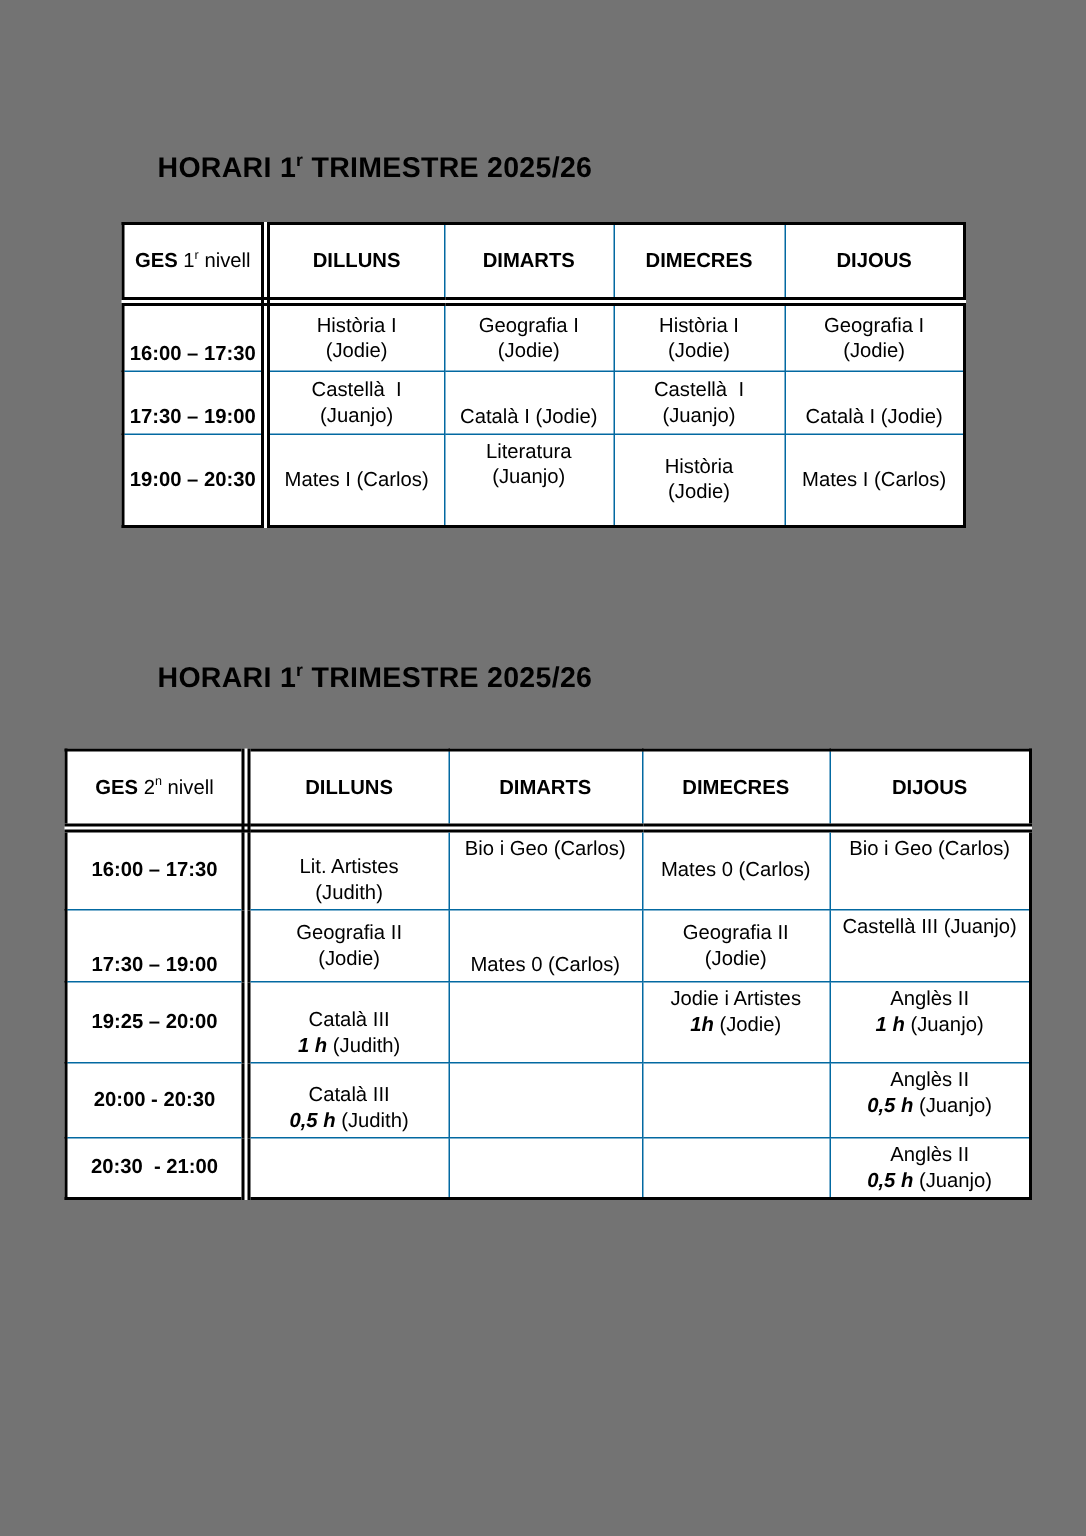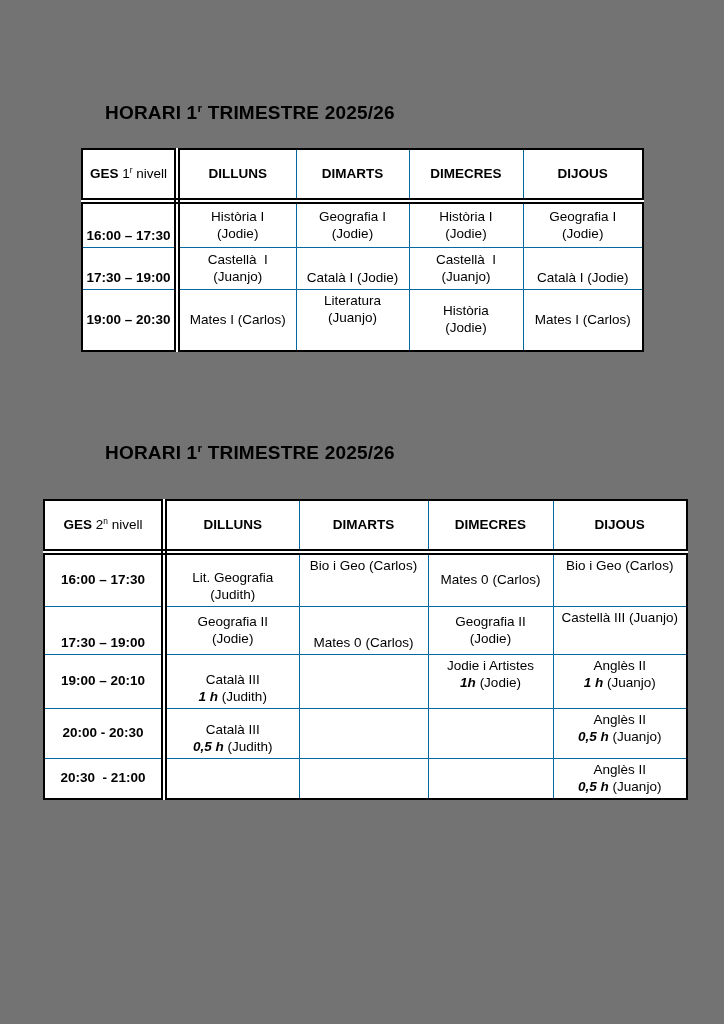--- a/index.html
+++ b/index.html
@@ -193,21 +193,21 @@
             <div class="ln"><span class="b">DIJOUS</span></div>
           </th>
         </tr>
       </thead>
       <tbody>
         <tr>
           <td class="va-m">
             <div class="ln"><span class="b">16:00 – 17:30</span></div>
           </td>
           <td class="va-b">
-            <div class="ln"><span>Lit. Geografia</span></div>
+            <div class="ln"><span>Lit. Artistes</span></div>
             <div class="ln"><span>(Judith)</span></div>
           </td>
           <td class="va-t">
             <div class="ln"><span>Bio i Geo (Carlos)</span></div>
           </td>
           <td class="va-m">
             <div class="ln"><span>Mates 0 (Carlos)</span></div>
           </td>
           <td class="va-t">
             <div class="ln"><span>Bio i Geo (Carlos)</span></div>
@@ -227,21 +227,21 @@
           <td class="va-m">
             <div class="ln"><span>Geografia II</span></div>
             <div class="ln"><span>(Jodie)</span></div>
           </td>
           <td class="va-t">
             <div class="ln"><span>Castellà III (Juanjo)</span></div>
           </td>
         </tr>
         <tr>
           <td class="va-m">
-            <div class="ln"><span class="b">19:00 – 20:10</span></div>
+            <div class="ln"><span class="b">19:25 – 20:00</span></div>
           </td>
           <td class="va-b">
             <div class="ln"><span>Català III</span></div>
             <div class="ln"><span class="b i">1 h</span><span> (Judith)</span></div>
           </td>
           <td class="va-m"></td>
           <td class="va-t">
             <div class="ln"><span>Jodie i Artistes</span></div>
             <div class="ln"><span class="b i">1h</span><span> (Jodie)</span></div>
           </td>

